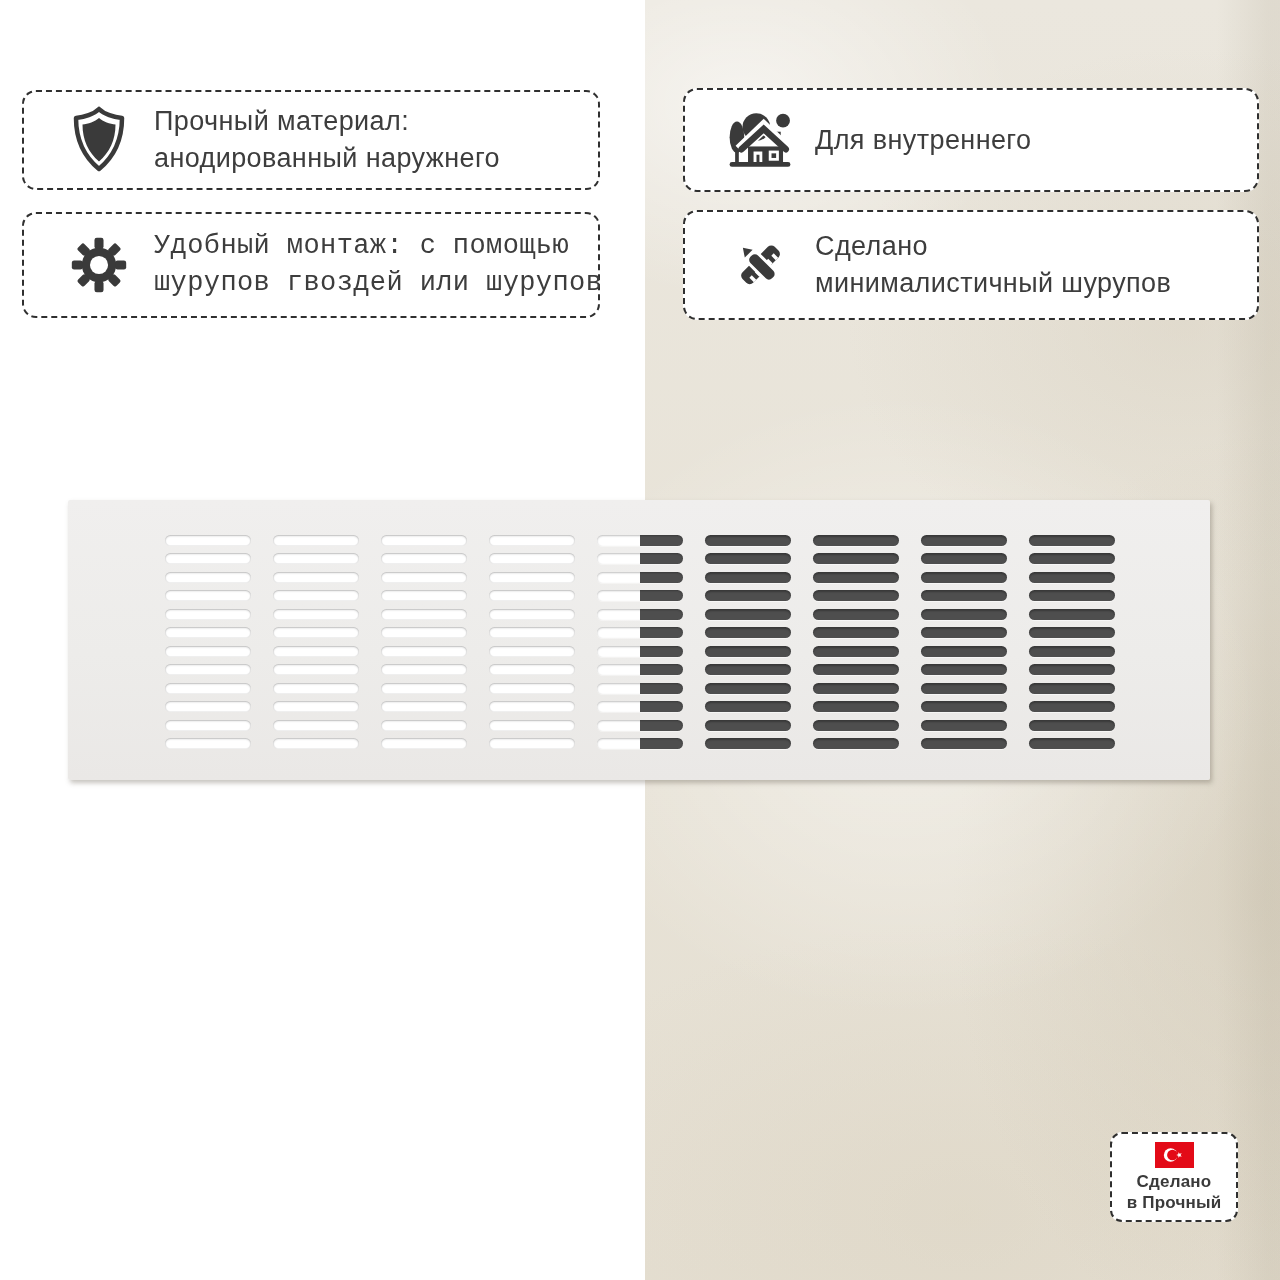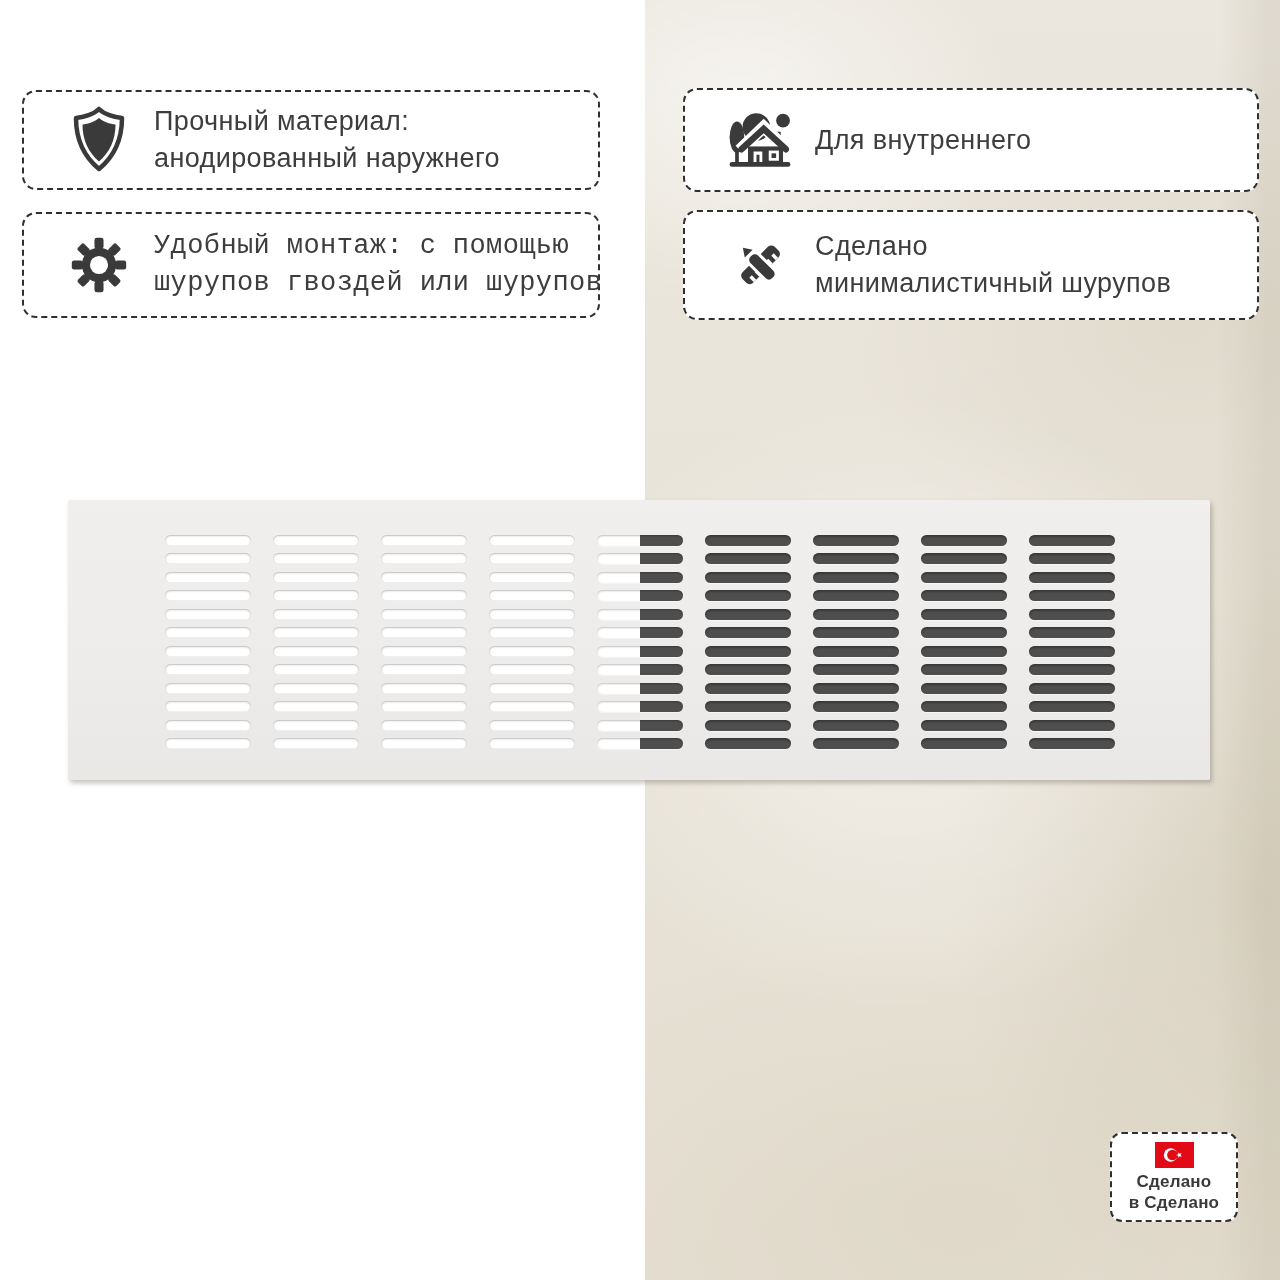--- a/index.html
+++ b/index.html
@@ -317,16 +317,16 @@
   <div class="badge">
     <span class="flag">
       <svg width="39" height="26" viewBox="0 0 30 20">
         <rect width="30" height="20" fill="#e30a17"></rect>
         <circle cx="12" cy="10" r="5.2" fill="#ffffff"></circle>
         <circle cx="13.4" cy="10" r="4.1" fill="#e30a17"></circle>
         <polygon fill="#ffffff" points="16.4,10 17.93,10.56 17.99,12.19 18.99,10.90 20.56,11.35 19.65,10 20.56,8.65 18.99,9.10 17.99,7.81 17.93,9.44"></polygon>
       </svg>
     </span>
     <span class="badge-line">Сделано</span>
-    <span class="badge-line">в Сделано</span>
+    <span class="badge-line">в Прочный</span>
   </div>
 
 </div>
 
 </body></html>

